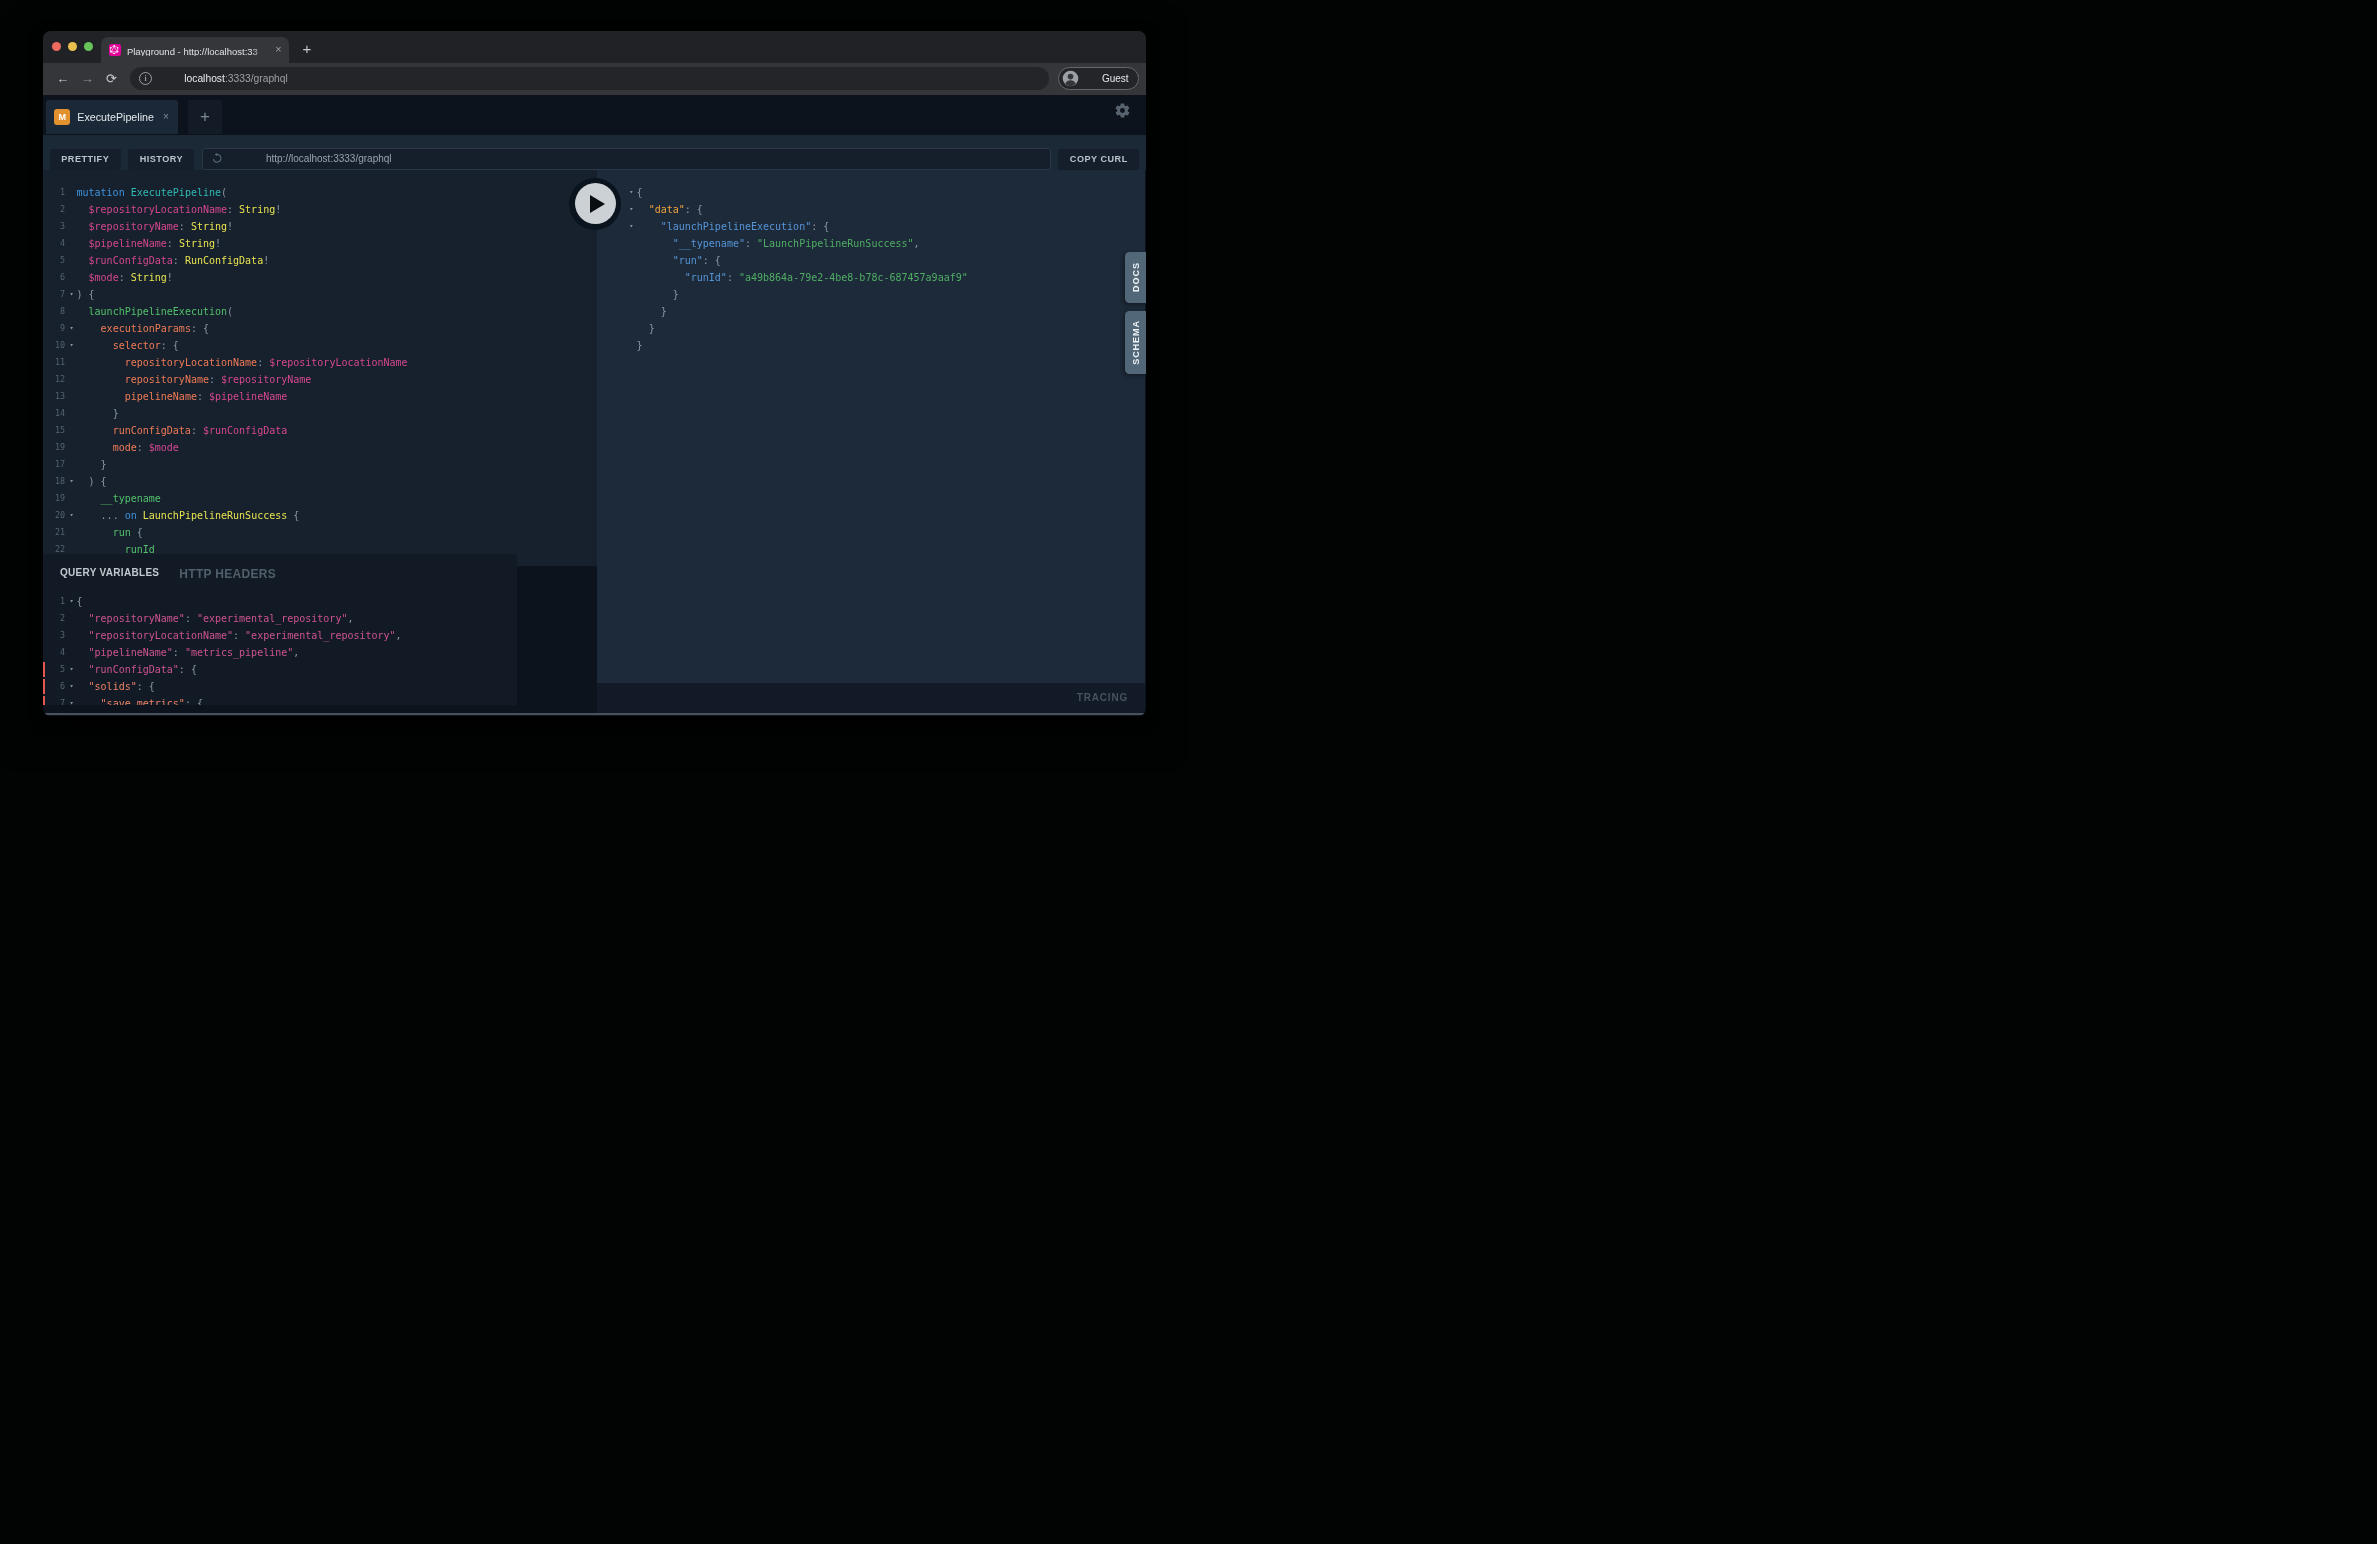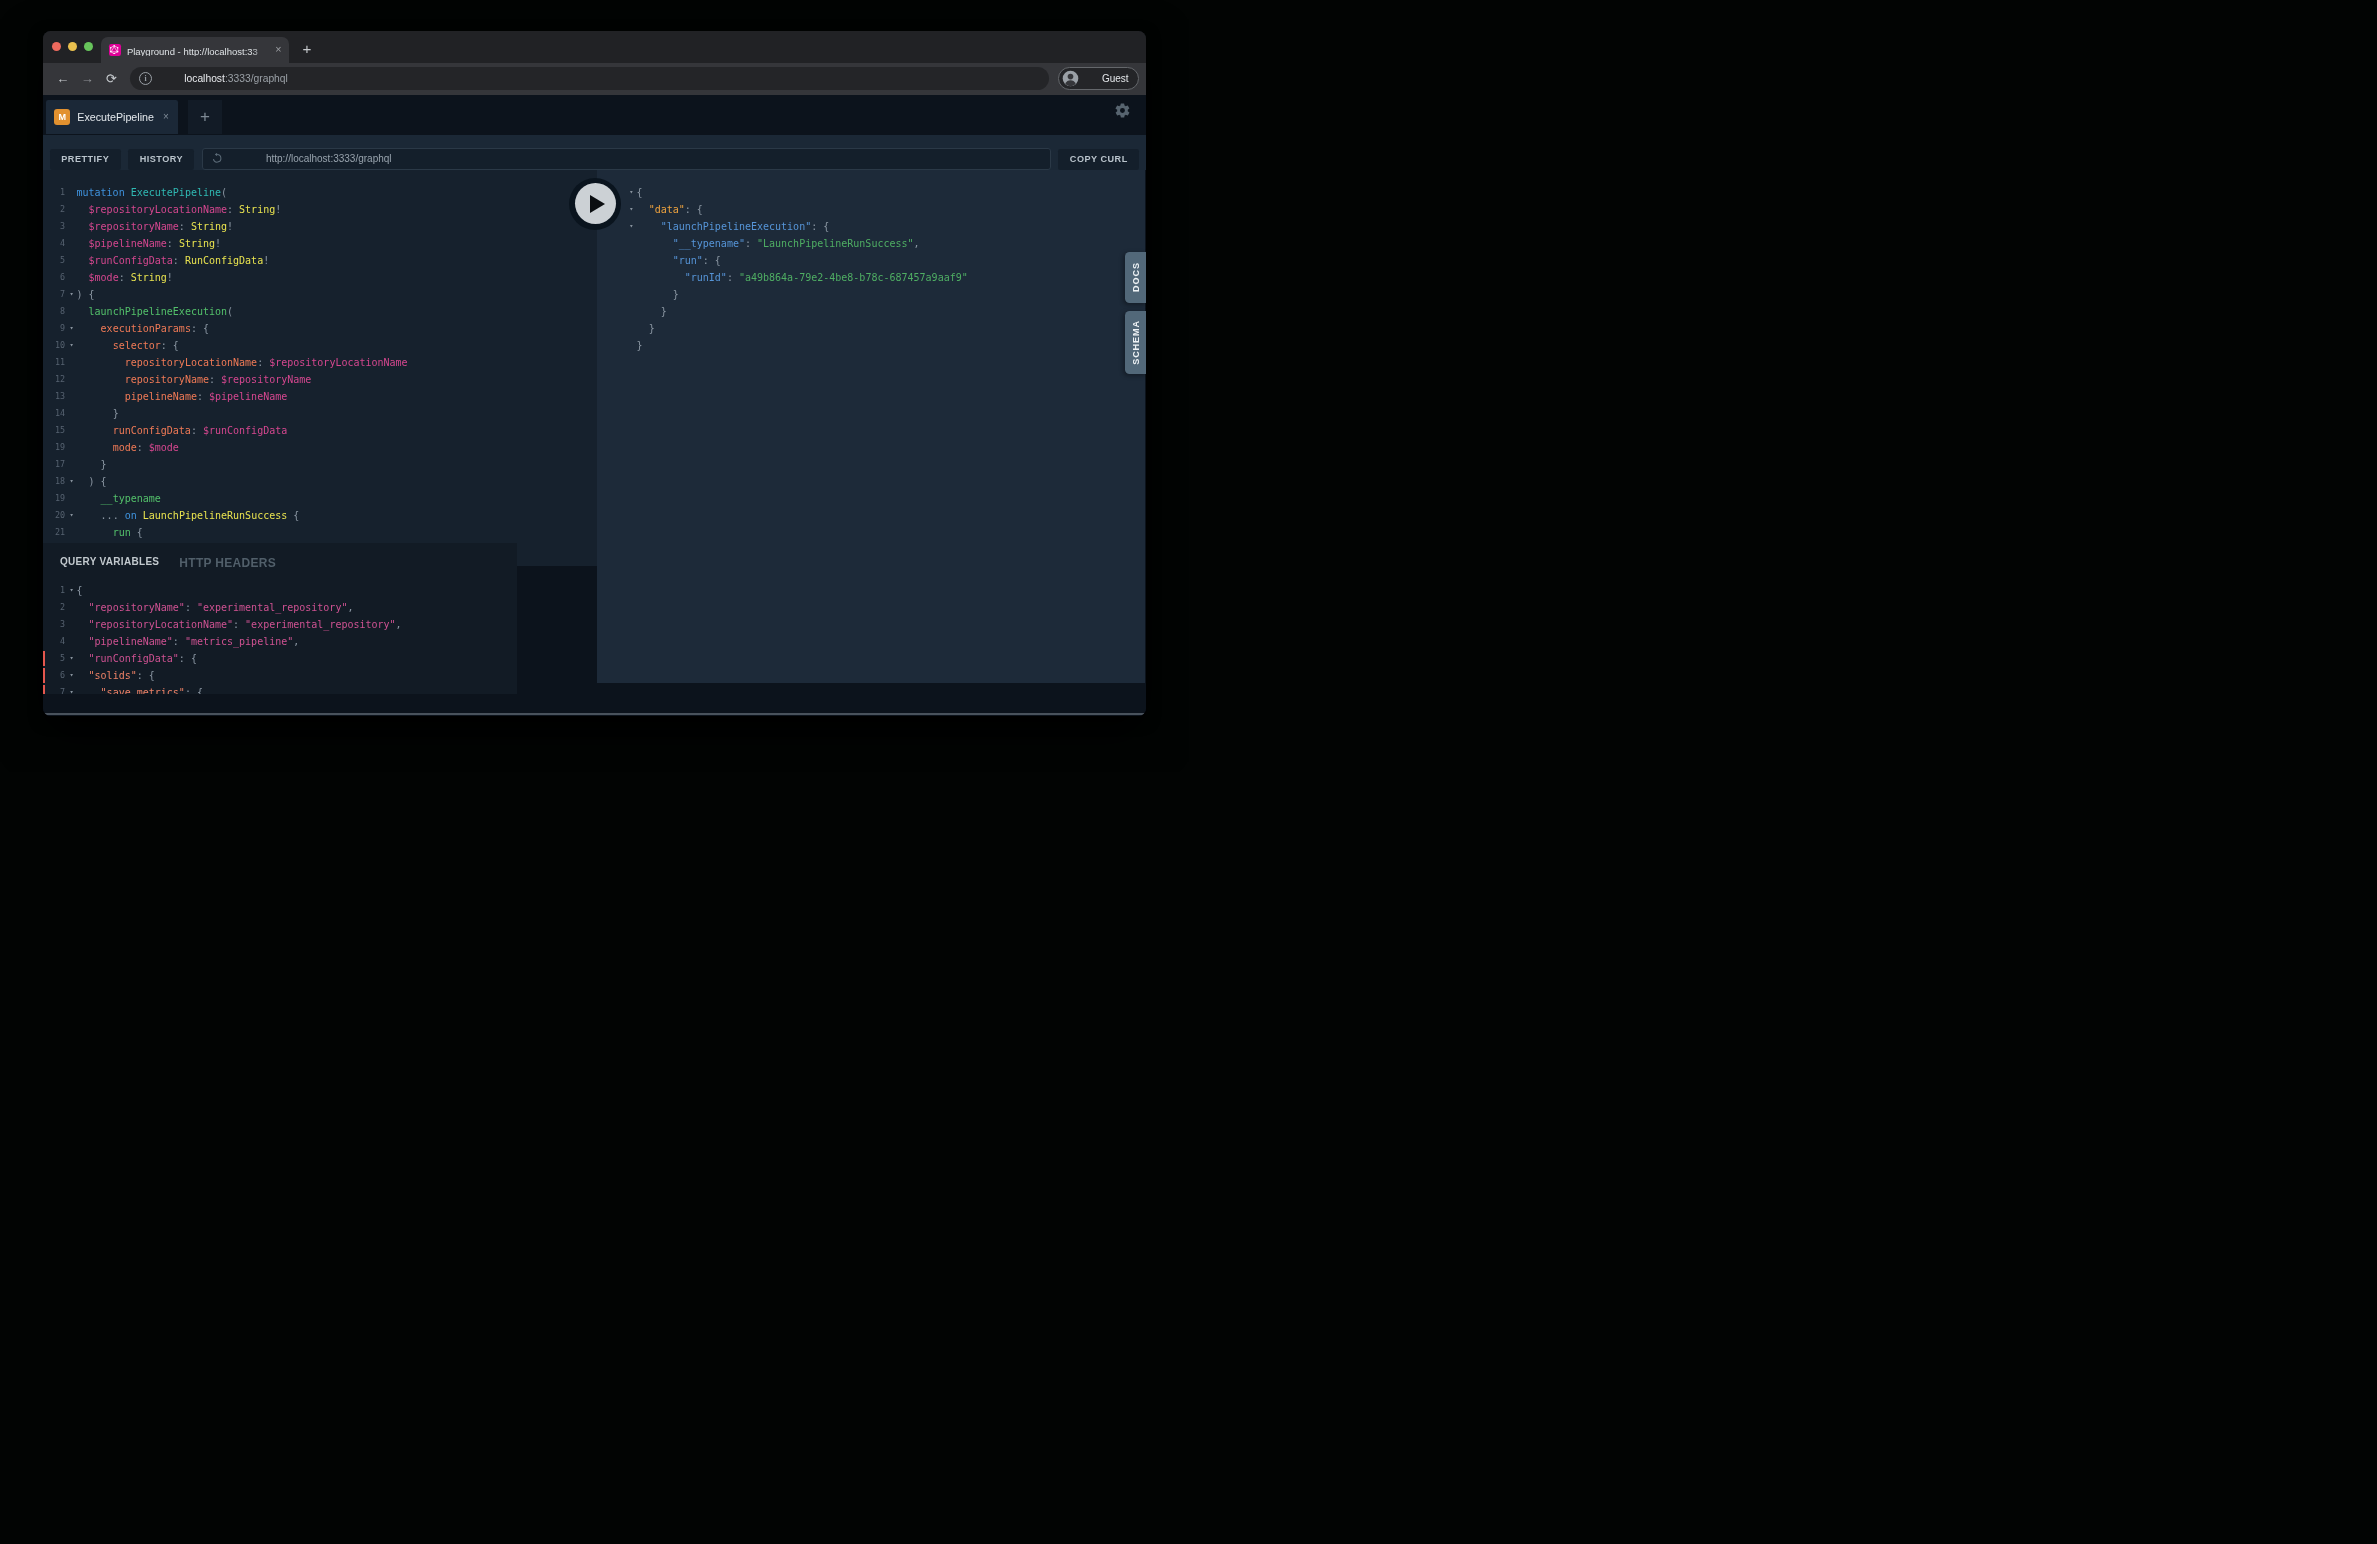--- a/index.html
+++ b/index.html
@@ -58,21 +58,21 @@
   .pg-toolbar{position:relative;height:35px;background:#1b2836;display:flex;align-items:flex-end;
               padding:0 6.9px;box-sizing:border-box;}
   .pg-btn{height:20.6px;border-radius:2.3px;background:#141f2b;color:#bac4cc;font-size:9.1px;font-weight:bold;
           letter-spacing:0.5px;display:flex;align-items:center;padding:0 11.4px;margin-right:7.6px;flex:none;}
   .endpoint{flex:1;height:22px;background:#141f2b;border:0.8px solid #2b3947;border-radius:3px;
             display:flex;align-items:center;padding:0 7.6px;gap:6.1px;margin-right:7.6px;box-sizing:border-box;}
   .endpoint-text{color:#98a3ad;font-size:10px;white-space:nowrap;margin-left:37px;}
   .copy-curl{margin-right:0;}
   
   .editor-pane{position:absolute;left:0;top:75px;width:554px;height:396px;background:#16212d;overflow:hidden;}
-  .vars-panel{position:absolute;left:0;top:448px;width:474px;height:151px;background:#121b25;overflow:hidden;}
+  .vars-panel{position:absolute;left:0;top:459px;width:474px;height:151px;background:#121b25;overflow:hidden;}
   .resp-pane{position:absolute;left:554px;top:75px;width:548px;height:513px;background:#1d2a39;overflow:hidden;}
   .tracing-bar{position:absolute;left:554px;top:588px;width:548px;height:30.5px;background:#111a26;
                display:flex;align-items:center;justify-content:flex-end;padding-right:17px;box-sizing:border-box;}
   .tracing-label{color:#46525e;font-weight:bold;font-size:10px;letter-spacing:0.8px;}
   .bottom-strip{position:absolute;left:0;top:618px;width:1103px;height:2.3px;background:#49525c;}
   
   .code-area{padding-top:14.5px;font-family:"DejaVu Sans Mono",monospace;font-size:10px;line-height:17px;}
   .vars-panel .code-area{padding-top:0;}
   .cl{position:relative;display:flex;height:17px;align-items:center;}
   .ln{width:22px;text-align:right;color:#566270;font-size:8.4px;flex:none;
@@ -396,20 +396,23 @@
           </div>
         </div>
     </div>
 
     <div class="play-btn">
       <div class="play-inner">
         <div class="play-tri"></div>
       </div>
     </div>
 
+    <div class="tracing-bar">
+      <span class="tracing-label">TRACING</span>
+    </div>
     <div class="bottom-strip"></div>
 
     <div class="side-tab docs-tab">
       <span>DOCS</span>
     </div>
     <div class="side-tab schema-tab">
       <span>SCHEMA</span>
     </div>
 
   </div>

